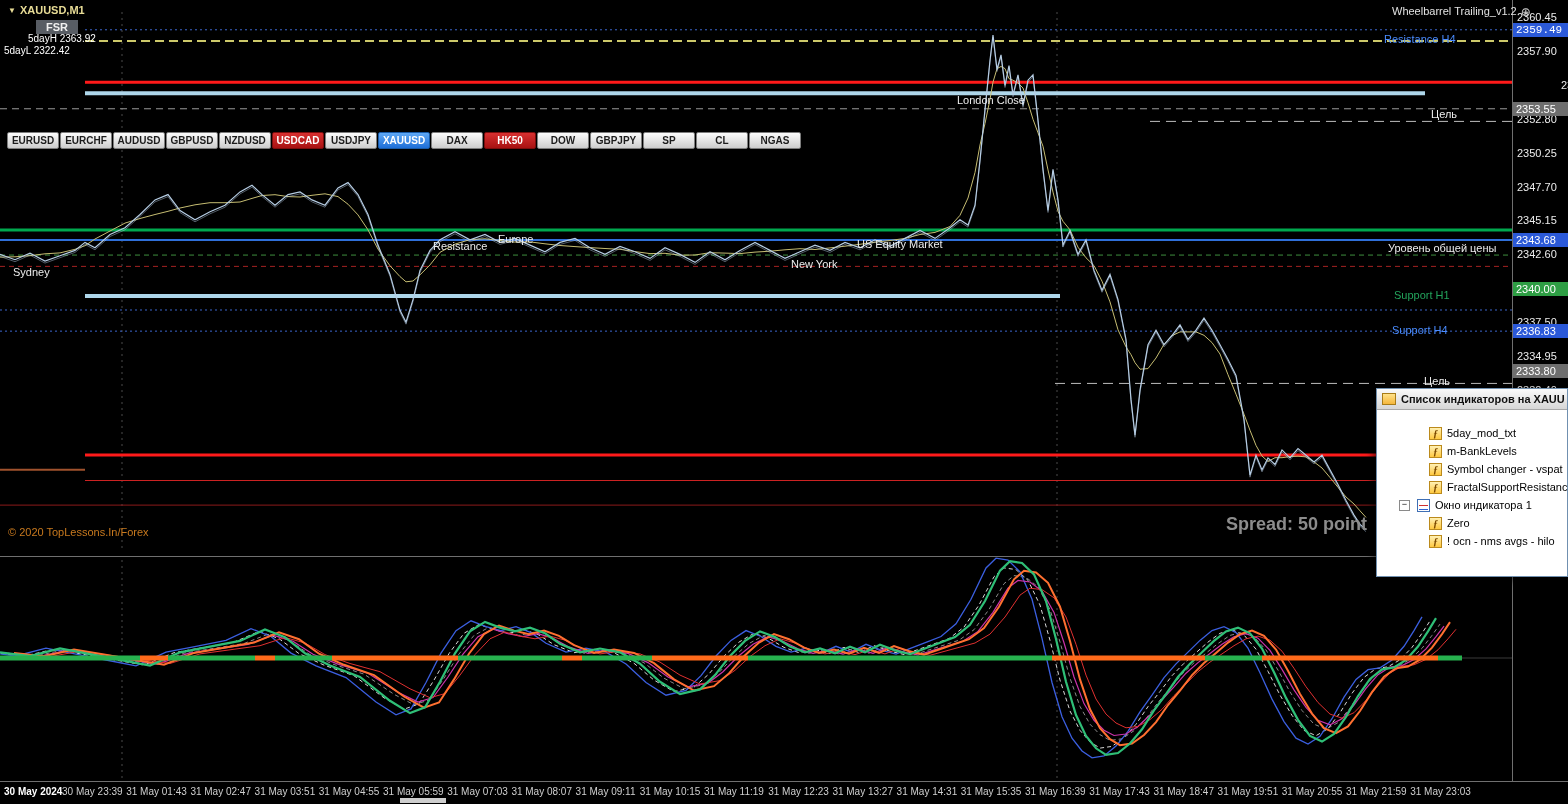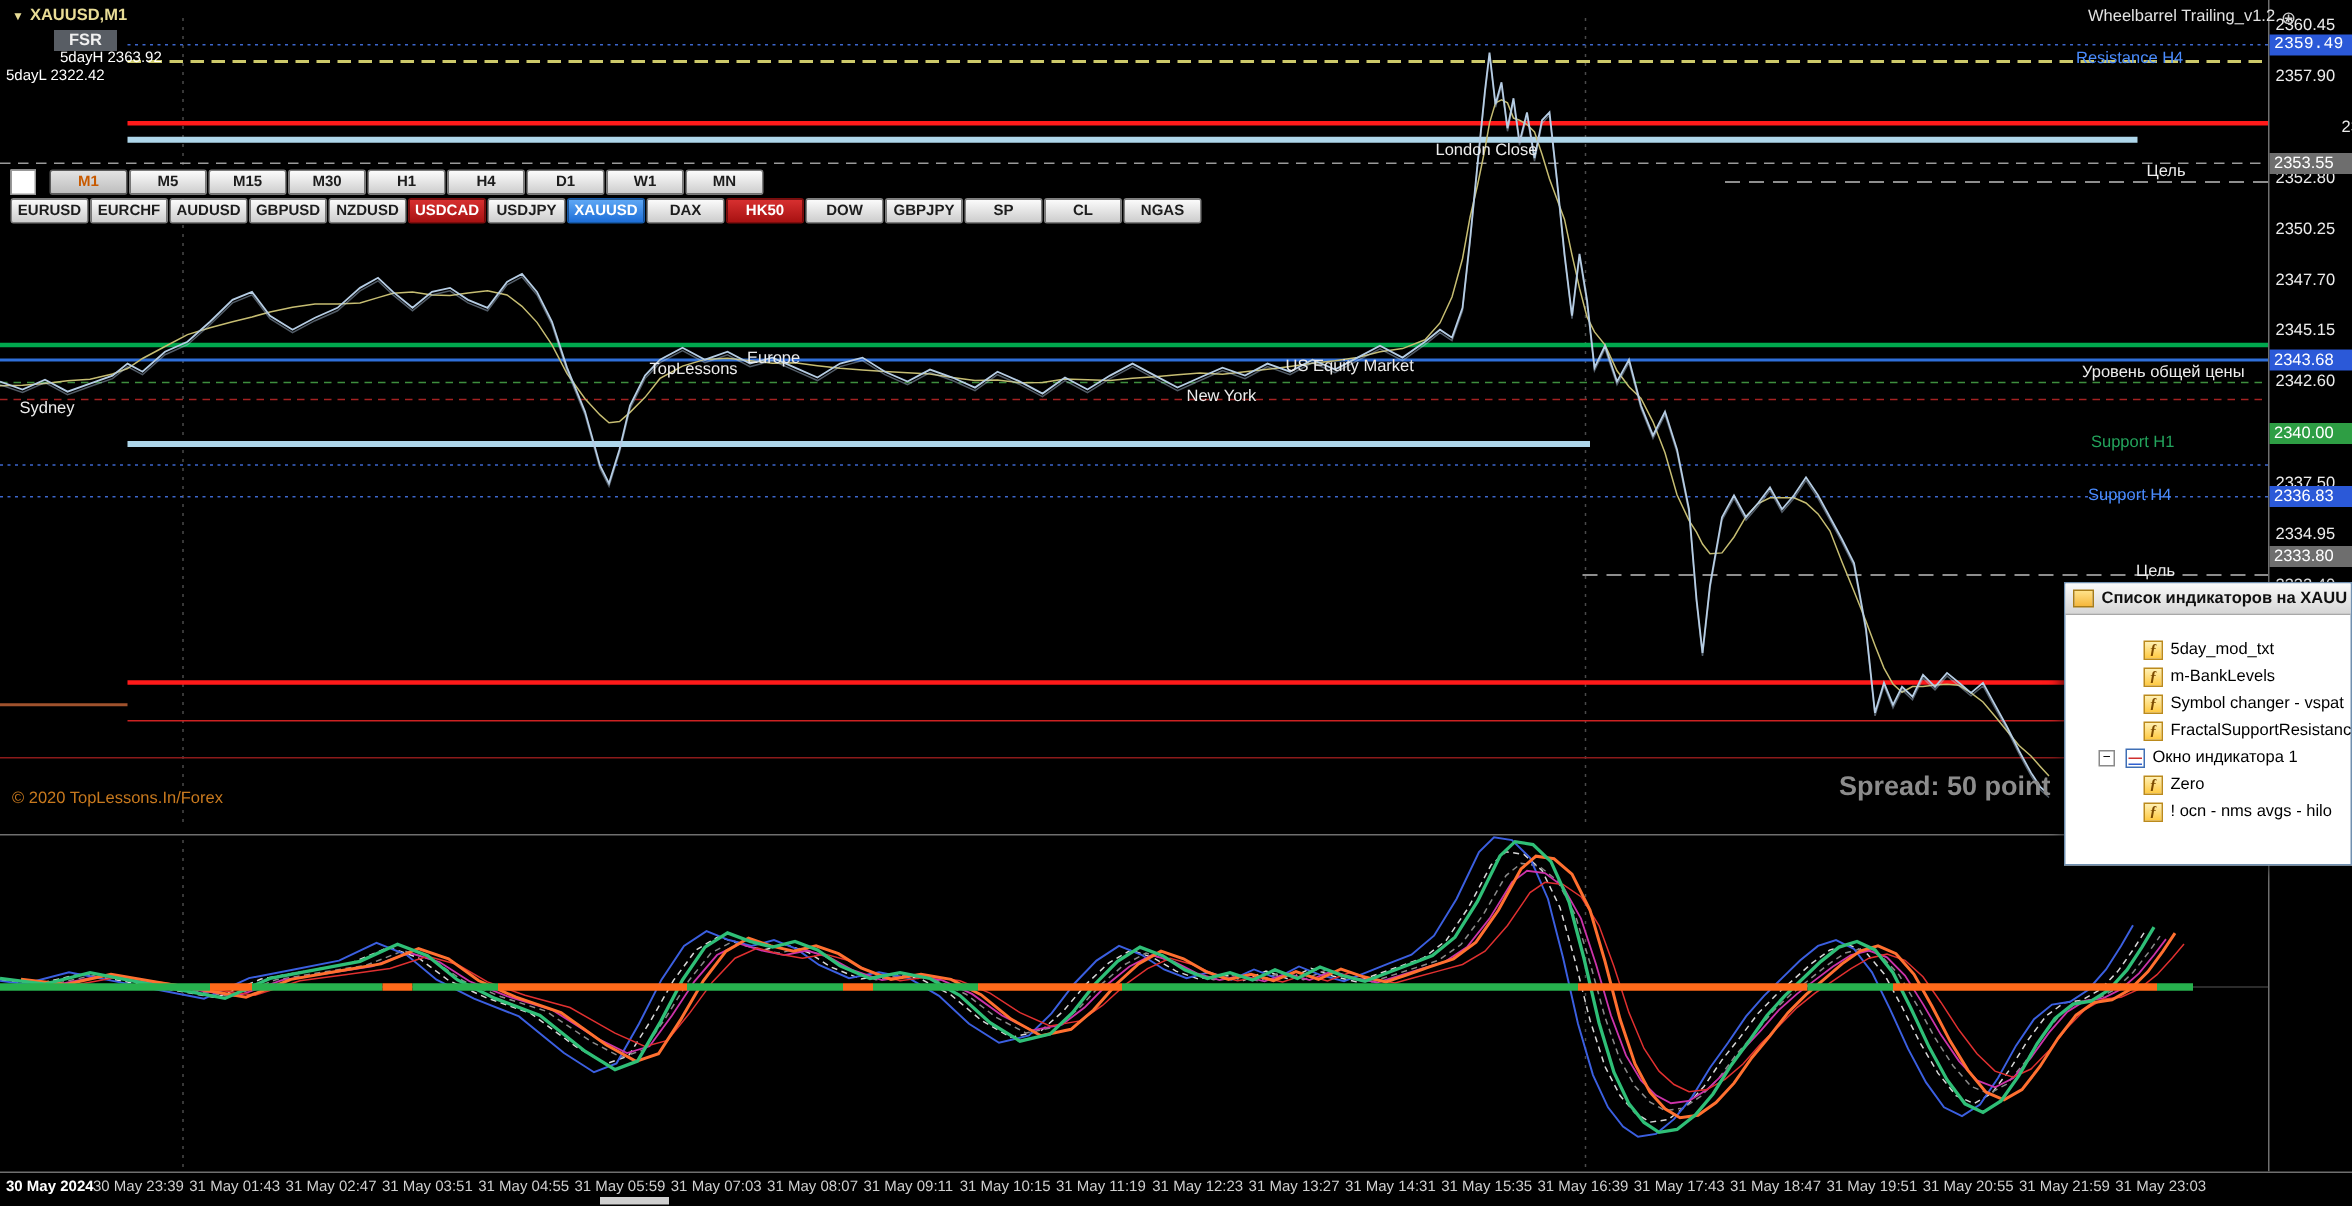--- a/index.html
+++ b/index.html
@@ -7,21 +7,21 @@
   #app{position:relative;width:1568px;height:804px;background:#000;overflow:hidden;
        font-family:"Liberation Sans",sans-serif;}
   #chart-canvas{position:absolute;left:0;top:0;z-index:1;}
 
   #chart-title{position:absolute;left:8px;top:4px;font-size:11px;font-weight:bold;color:#e8dc96;
        display:flex;gap:4px;align-items:center;z-index:4;}
   #chart-title .tri{font-size:8px;color:#e8dc96;}
   #fsr-badge{position:absolute;left:36px;top:20px;background:#585d64;color:#f0f0f0;font-size:11px;
        font-weight:bold;padding:0 10px;height:14px;line-height:14px;z-index:4;}
   .small-info{position:absolute;color:#ffffff;font-size:10px;z-index:4;white-space:nowrap;}
-  #fivedayh{left:16px;top:33px;padding-left:24px;}
+  #fivedayh{left:4px;top:33px;padding-left:24px;}
   #fivedayl{left:4px;top:45px;}
   #trailing-label{position:absolute;left:1392px;top:5px;color:#e2e2e2;font-size:11px;display:flex;
        gap:4px;z-index:4;white-space:nowrap;}
   #trailing-label .circle-icon{font-size:12px;color:#cfcfcf;}
 
   #tf-row{position:absolute;left:7px;top:113px;display:flex;gap:1px;z-index:4;align-items:center;}
   #tf-square{width:17px;height:17px;background:#fff;border:1px solid #999;box-sizing:border-box;margin-right:8px;}
   #sym-row{position:absolute;left:7px;top:132px;display:flex;gap:1px;z-index:4;}
   .btn{width:52px;height:17px;display:flex;align-items:center;justify-content:center;font-size:10px;
        font-weight:bold;color:#1c1c1c;background:linear-gradient(#fcfcfc,#cdcdcd);border:1px solid #7d7d7d;
@@ -140,32 +140,20 @@
     <span>XAUUSD,M1</span>
   </div>
   <div id="fsr-badge">FSR</div>
   <div id="fivedayh" class="small-info">5dayH 2363.92</div>
   <div id="fivedayl" class="small-info">5dayL 2322.42</div>
   <div id="trailing-label">
     <span>Wheelbarrel Trailing_v1.2</span>
     <span class="circle-icon">⊕</span>
   </div>
 
-  <div id="tf-row">
-    <div id="tf-square"></div>
-  <div class="btn tf-active">M1</div>
-      <div class="btn">M5</div>
-      <div class="btn">M15</div>
-      <div class="btn">M30</div>
-      <div class="btn">H1</div>
-      <div class="btn">H4</div>
-      <div class="btn">D1</div>
-      <div class="btn">W1</div>
-      <div class="btn">MN</div>
-    </div>
   <div id="sym-row">
       <div class="btn">EURUSD</div>
       <div class="btn">EURCHF</div>
       <div class="btn">AUDUSD</div>
       <div class="btn">GBPUSD</div>
       <div class="btn">NZDUSD</div>
       <div class="btn sym-red">USDCAD</div>
       <div class="btn">USDJPY</div>
       <div class="btn sym-blue">XAUUSD</div>
       <div class="btn">DAX</div>
@@ -173,21 +161,21 @@
       <div class="btn">DOW</div>
       <div class="btn">GBPJPY</div>
       <div class="btn">SP</div>
       <div class="btn">CL</div>
       <div class="btn">NGAS</div>
     </div>
 
   <div class="chart-label" id="lbl-resistance">Resistance H4</div>
   <div class="chart-label" id="lbl-london">London Close</div>
   <div class="chart-label" id="lbl-target-top">Цель</div>
-  <div class="chart-label" id="lbl-frankfurt">TopLessons</div>
+  <div class="chart-label" id="lbl-frankfurt">Resistance</div>
   <div class="chart-label" id="lbl-europe">Europe</div>
   <div class="chart-label" id="lbl-usequity">US Equity Market</div>
   <div class="chart-label" id="lbl-newyork">New York</div>
   <div class="chart-label" id="lbl-sydney">Sydney</div>
   <div class="chart-label" id="lbl-commonprice">Уровень общей цены</div>
   <div class="chart-label" id="lbl-supporth1">Support H1</div>
   <div class="chart-label" id="lbl-supporth4">Support H4</div>
   <div class="chart-label" id="lbl-target-bottom">Цель</div>
   <div class="chart-label" id="lbl-copyright">© 2020 TopLessons.In/Forex</div>
   <div class="chart-label" id="lbl-spread">Spread: 50 point</div>

